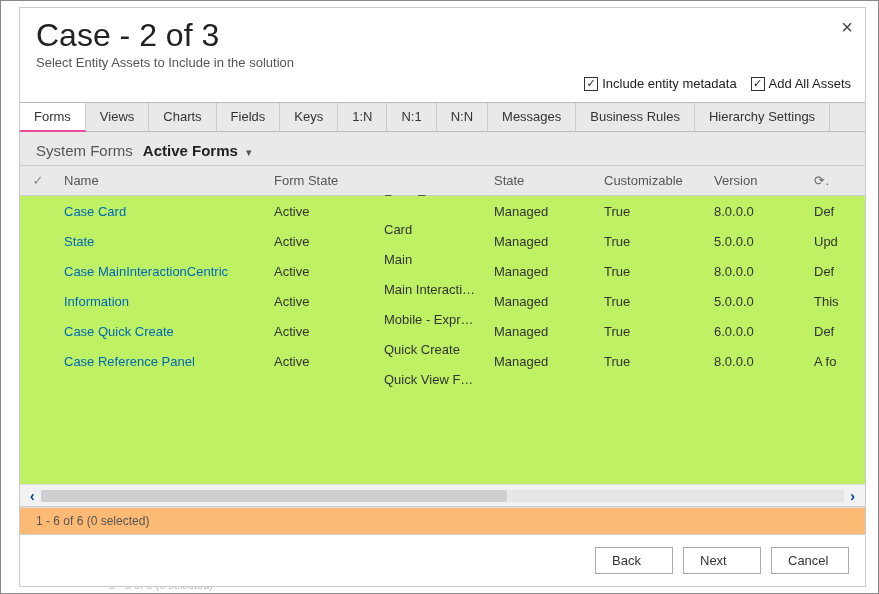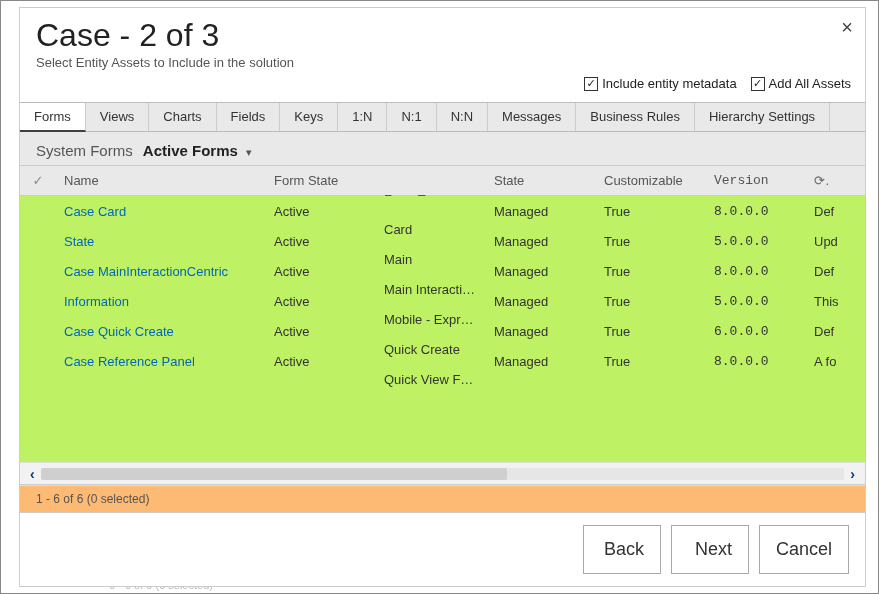--- a/index.html
+++ b/index.html
@@ -82,21 +82,21 @@
     .tab {
       padding: 6px 14px;
       font-size: 13px;
       color: #333;
       border-right: 1px solid #ccc;
       background: #e9e9e9;
       cursor: pointer;
     }
     .tab.active {
       background: #fff;
-      border-bottom: 2px solid #404040;
+      border-bottom: 2px solid #ec4899;
       margin-bottom: -1px;
     }
     .viewbar {
       padding: 10px 16px 6px 16px;
       background: #e9e9e9;
       color: #555;
       font-size: 15px;
       border-bottom: 1px solid #ccc;
     }
     .viewbar .active-view {
@@ -138,21 +138,21 @@
       font-size: 13px;
       color: #333;
     }
     .cell { padding: 0 8px; overflow: hidden; white-space: nowrap; text-overflow: ellipsis; }
     .c-check { width: 36px; text-align: center; color: #888; }
     .c-name  { width: 210px; }
     .c-state { width: 110px; }
     .c-type  { width: 110px; margin-top: 37px; }
     .c-mstate{ width: 110px; }
     .c-cust  { width: 110px; }
-    .c-ver   { width: 100px; font-family: Liberation Mono, monospace; }
+    .c-ver   { width: 100px; }
     .c-desc  { width: 50px; }
     .link { color: #0067b8; cursor: pointer; }
     .sort-arrow { font-size: 11px; margin-left: 2px; }
     .refresh-ic { width: 22px; text-align: center; color: #666; }
     .scroll-strip {
       display: flex;
       align-items: center;
       height: 22px;
       background: #f2f2f2;
       border-top: 1px solid #ddd;
@@ -190,27 +190,27 @@
     }
     .footer {
       padding: 12px 16px;
       display: flex;
       justify-content: flex-end;
       gap: 10px;
       background: #fff;
     }
     .btn {
       min-width: 78px;
-      padding: 13px 16px;
+      padding: 5px 16px;
       border: 1px solid #aaa;
       background: #fff;
-      font-size: 18px;
+      font-size: 13px;
       color: #333;
       cursor: pointer;
-      text-align: right;
+      text-align: left;
     }
     .behind-status {
       position: absolute;
       left: 108px;
       bottom: 2px;
       font-size: 11px;
       color: #b8b8b8;
       z-index: -1;
     }
   </style>

